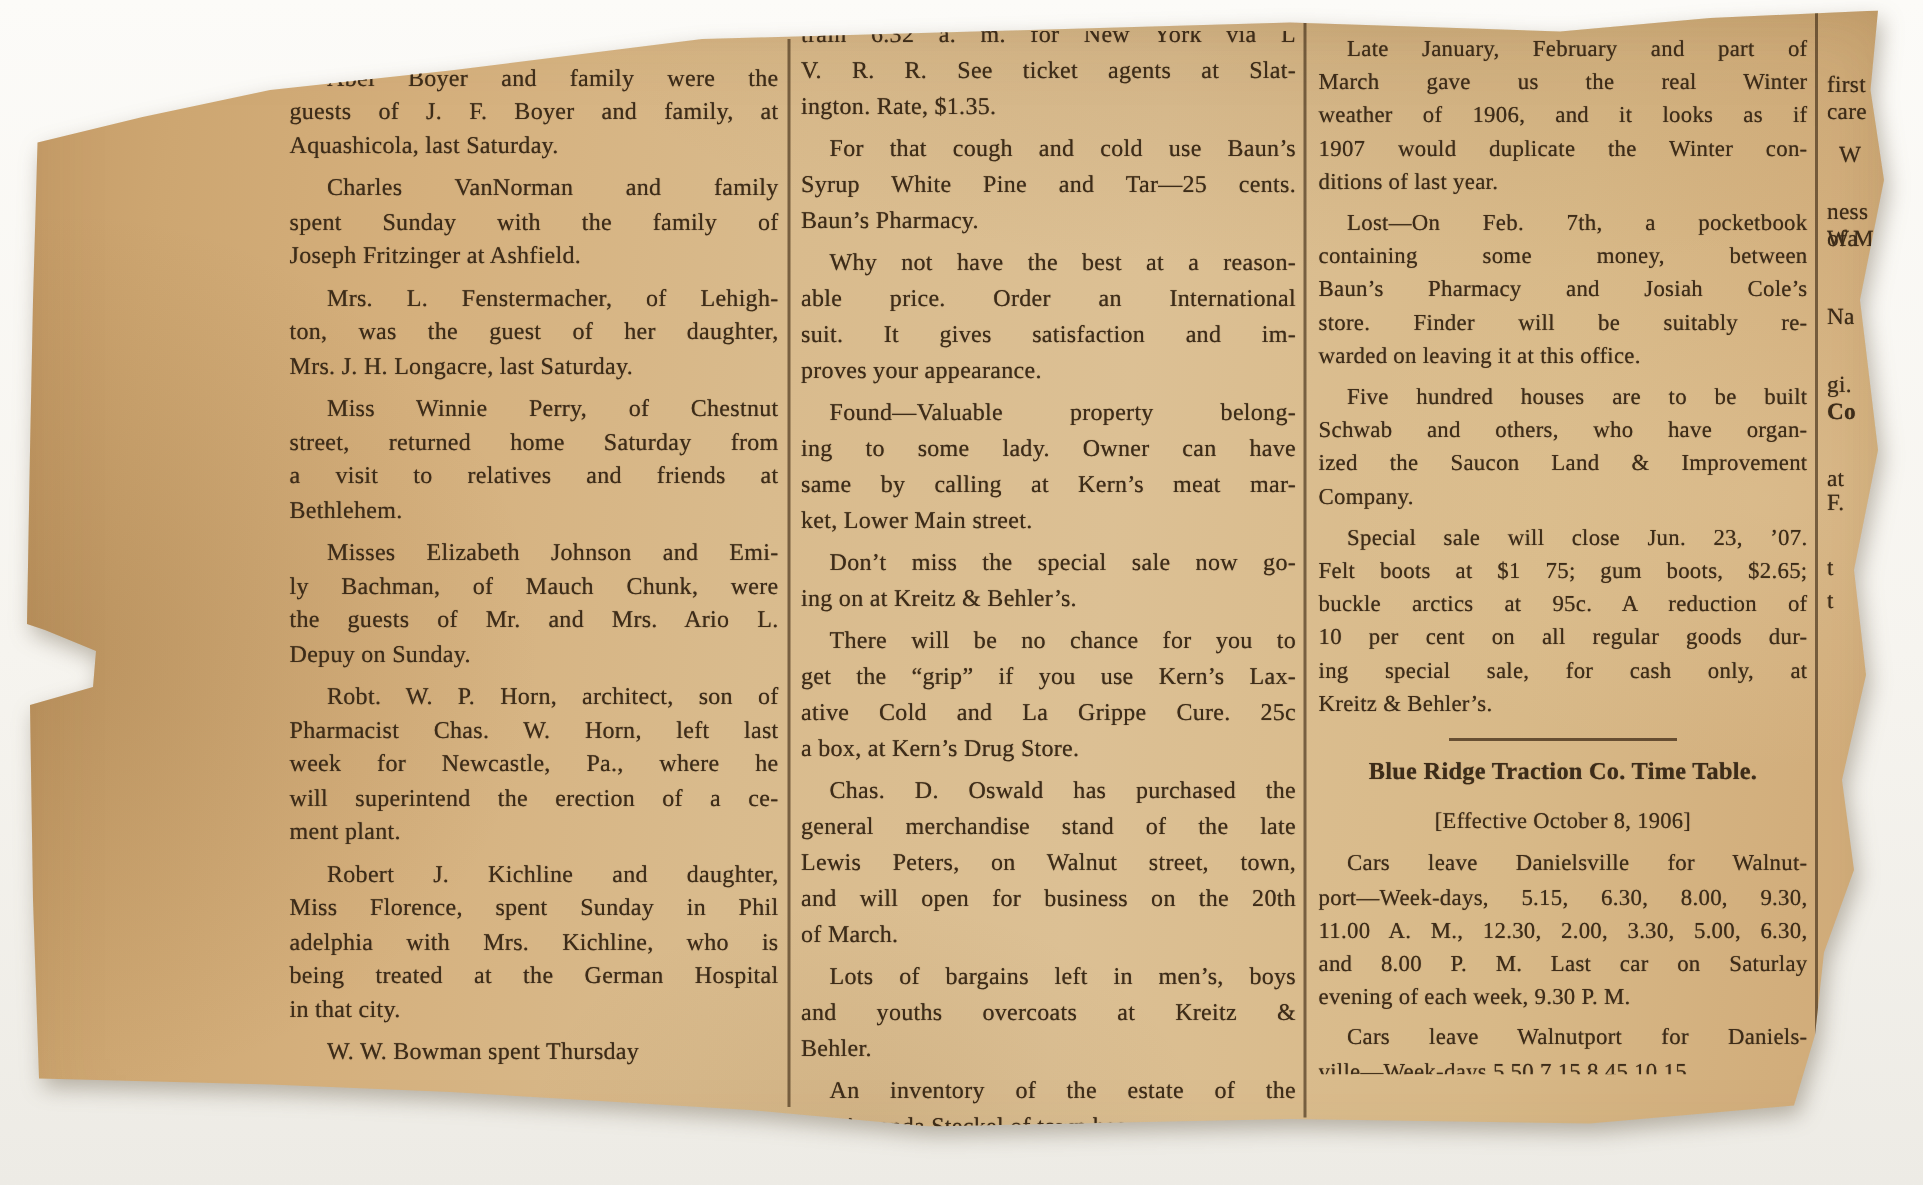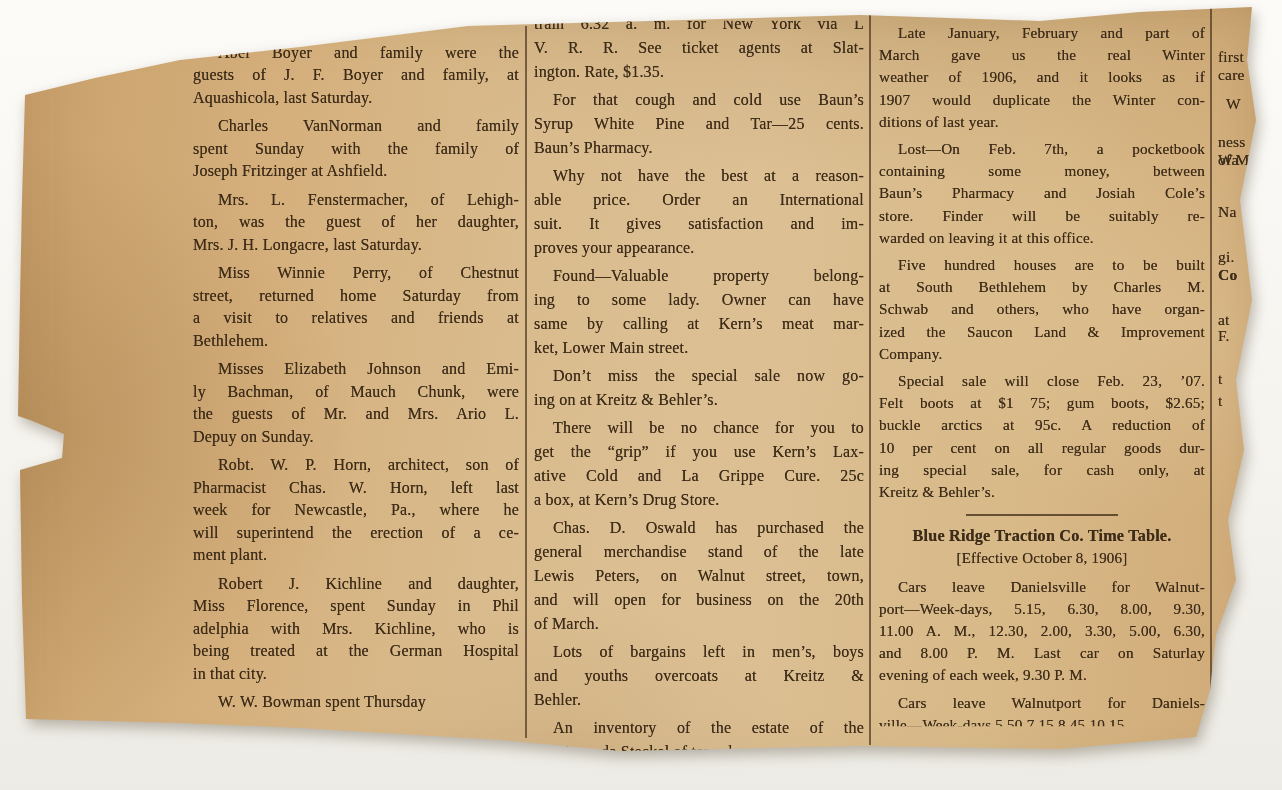--- a/index.html
+++ b/index.html
@@ -43,21 +43,21 @@
   .line.first { padding-left:25px; }
   .col2 .line.first, .col3 .line.first { padding-left:19px; }
   .cut-top    { clip-path: inset(36% 0 0 0); filter:blur(.4px); }
   .cut-bottom { clip-path: inset(0 0 44% 0); filter:blur(.4px); }
 
   .frag {
     display:inline-block; margin:0 0 11px 78px;
     filter:blur(1.3px); opacity:.8; clip-path:inset(45% 0 0 0);
     letter-spacing:2px; font-weight:bold;
   }
-  .heading    { font-weight:bold; text-align:center; font-size:16.2px; margin:1px 0 0; white-space:nowrap; }
+  .heading    { font-weight:bold; text-align:center; font-size:16.2px; margin:1px 0 12px; white-space:nowrap; }
   .subheading { text-align:center; font-size:15px; margin:0 0 6px; }
   .divider    { width:152px; border-top:2px solid rgba(58,38,18,.72); margin:11px auto 9px; }
 
   .bit { position:absolute; left:2px; white-space:nowrap; }
 </style>
 </head>
 <body>
 
 <div class="stage">
   <div class="shadow-wrap">
@@ -162,27 +162,26 @@
           </div>
           <div class="para">
             <div class="line first">Lost—On Feb. 7th, a pocketbook</div>
             <div class="line">containing some money, between</div>
             <div class="line">Baun’s Pharmacy and Josiah Cole’s</div>
             <div class="line">store. Finder will be suitably re-</div>
             <div class="line last">warded on leaving it at this office.</div>
           </div>
           <div class="para">
             <div class="line first">Five hundred houses are to be built</div>
-            <div class="line">at South Bethlehem by Charles M.</div>
             <div class="line">Schwab and others, who have organ-</div>
             <div class="line">ized the Saucon Land &amp; Improvement</div>
             <div class="line last">Company.</div>
           </div>
           <div class="para">
-            <div class="line first">Special sale will close Feb. 23, ’07.</div>
+            <div class="line first">Special sale will close Jun. 23, ’07.</div>
             <div class="line">Felt boots at $1 75; gum boots, $2.65;</div>
             <div class="line">buckle arctics at 95c. A reduction of</div>
             <div class="line">10 per cent on all regular goods dur-</div>
             <div class="line">ing special sale, for cash only, at</div>
             <div class="line last">Kreitz &amp; Behler’s.</div>
           </div>
           <div class="divider"></div>
           <div class="heading">Blue Ridge Traction Co. Time Table.</div>
           <div class="subheading">[Effective October 8, 1906]</div>
           <div class="para">

